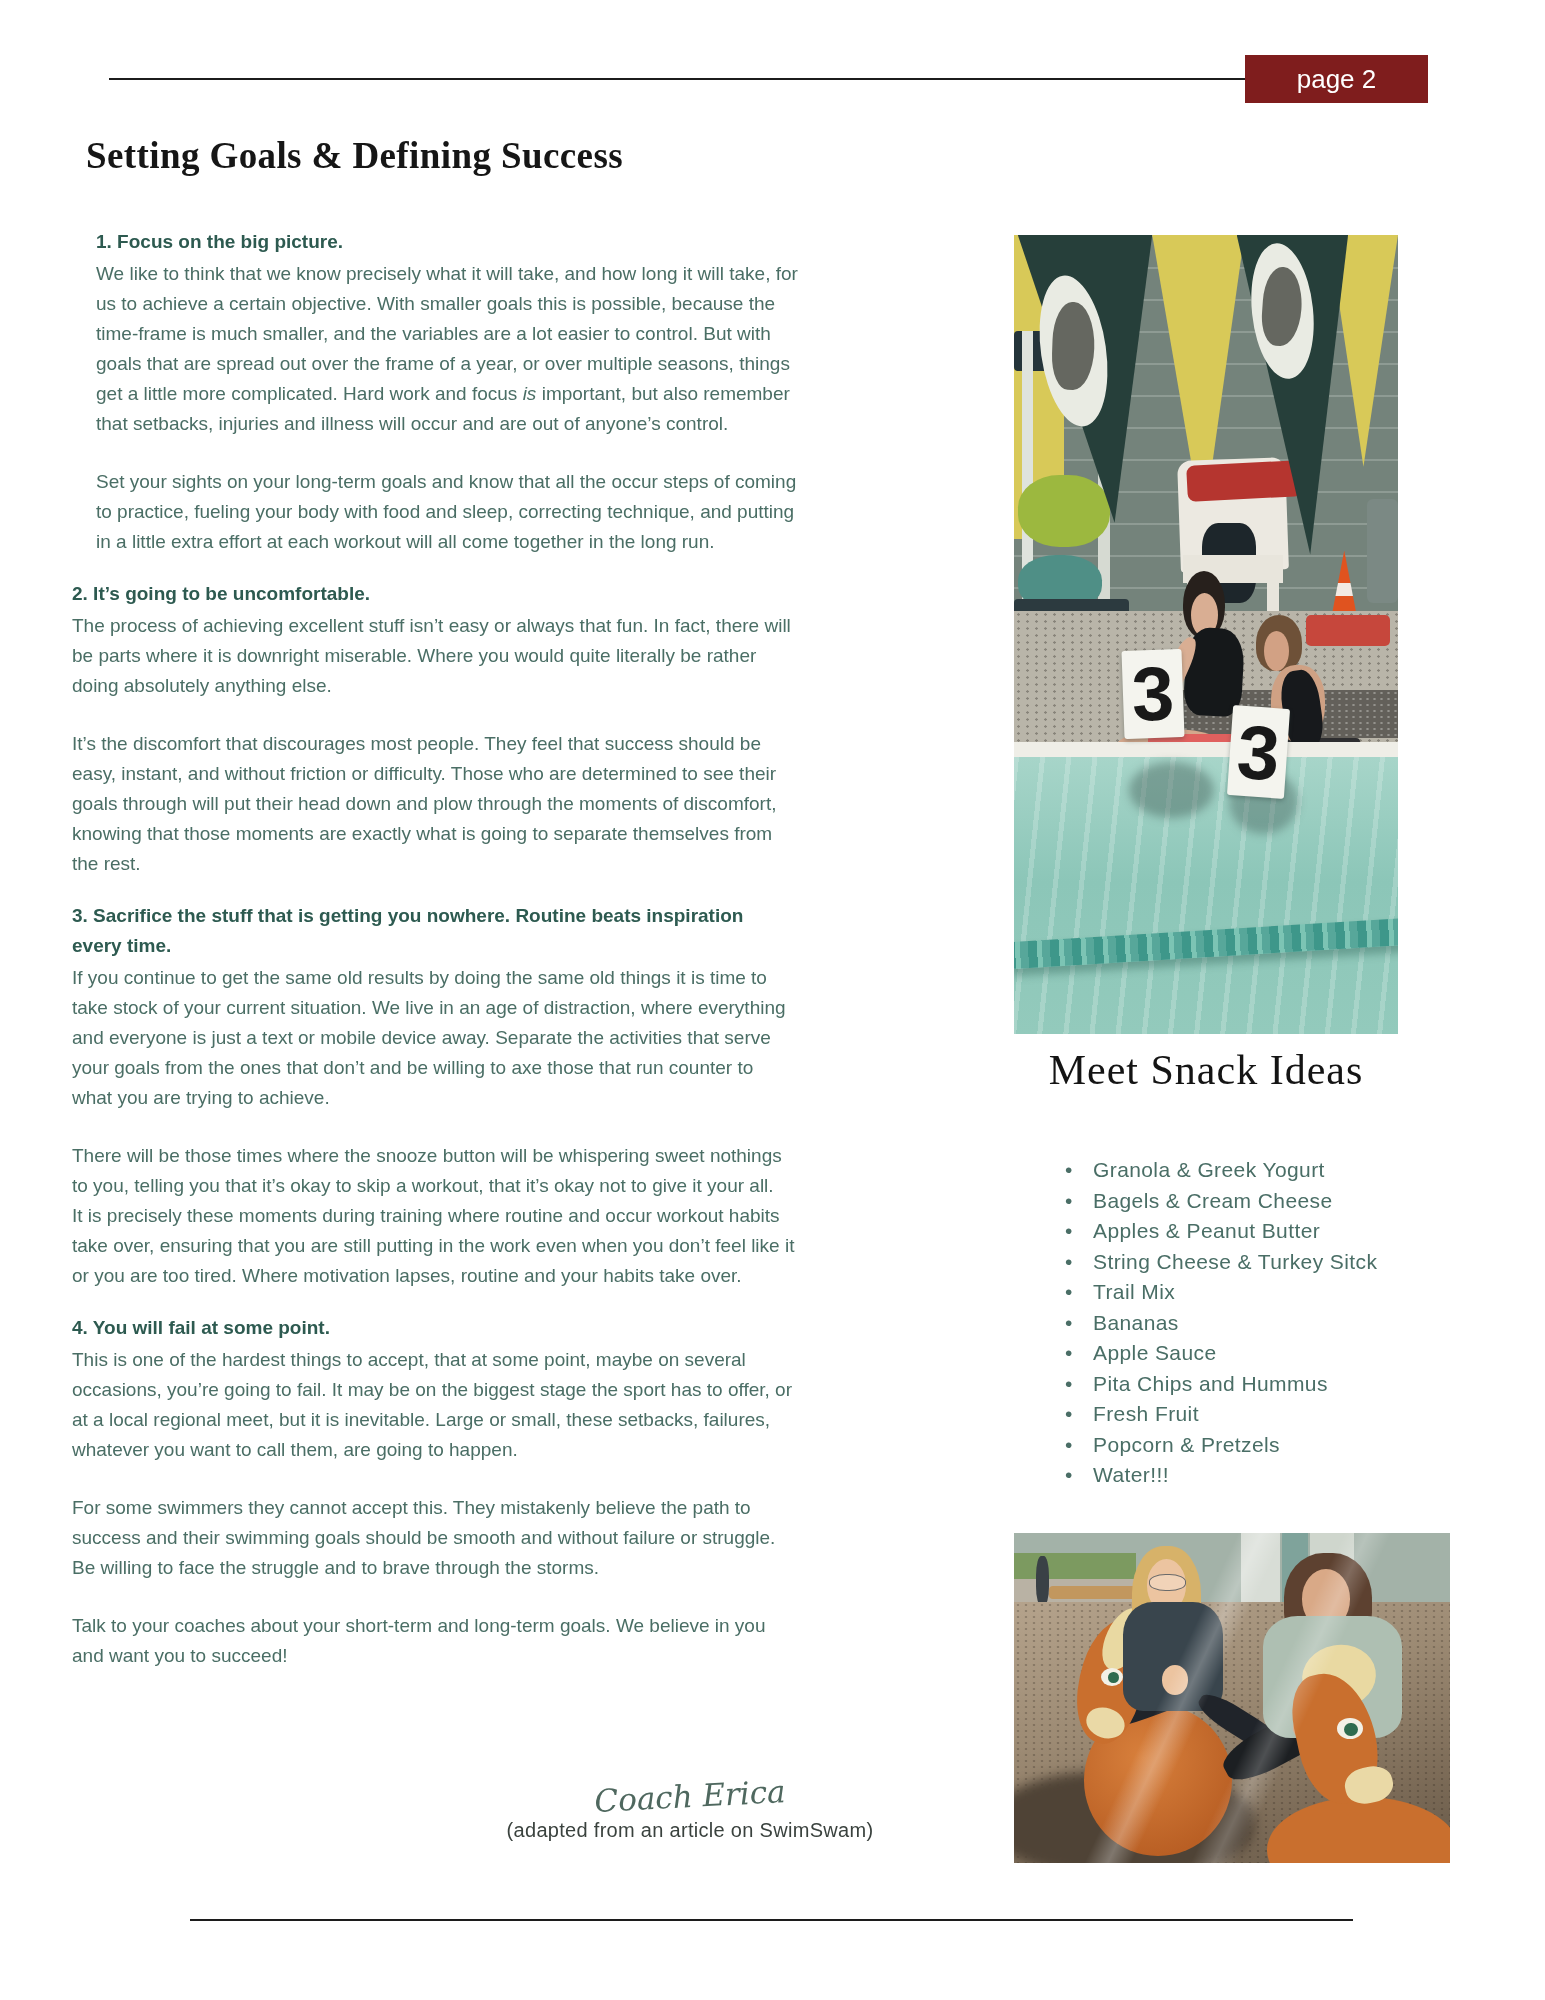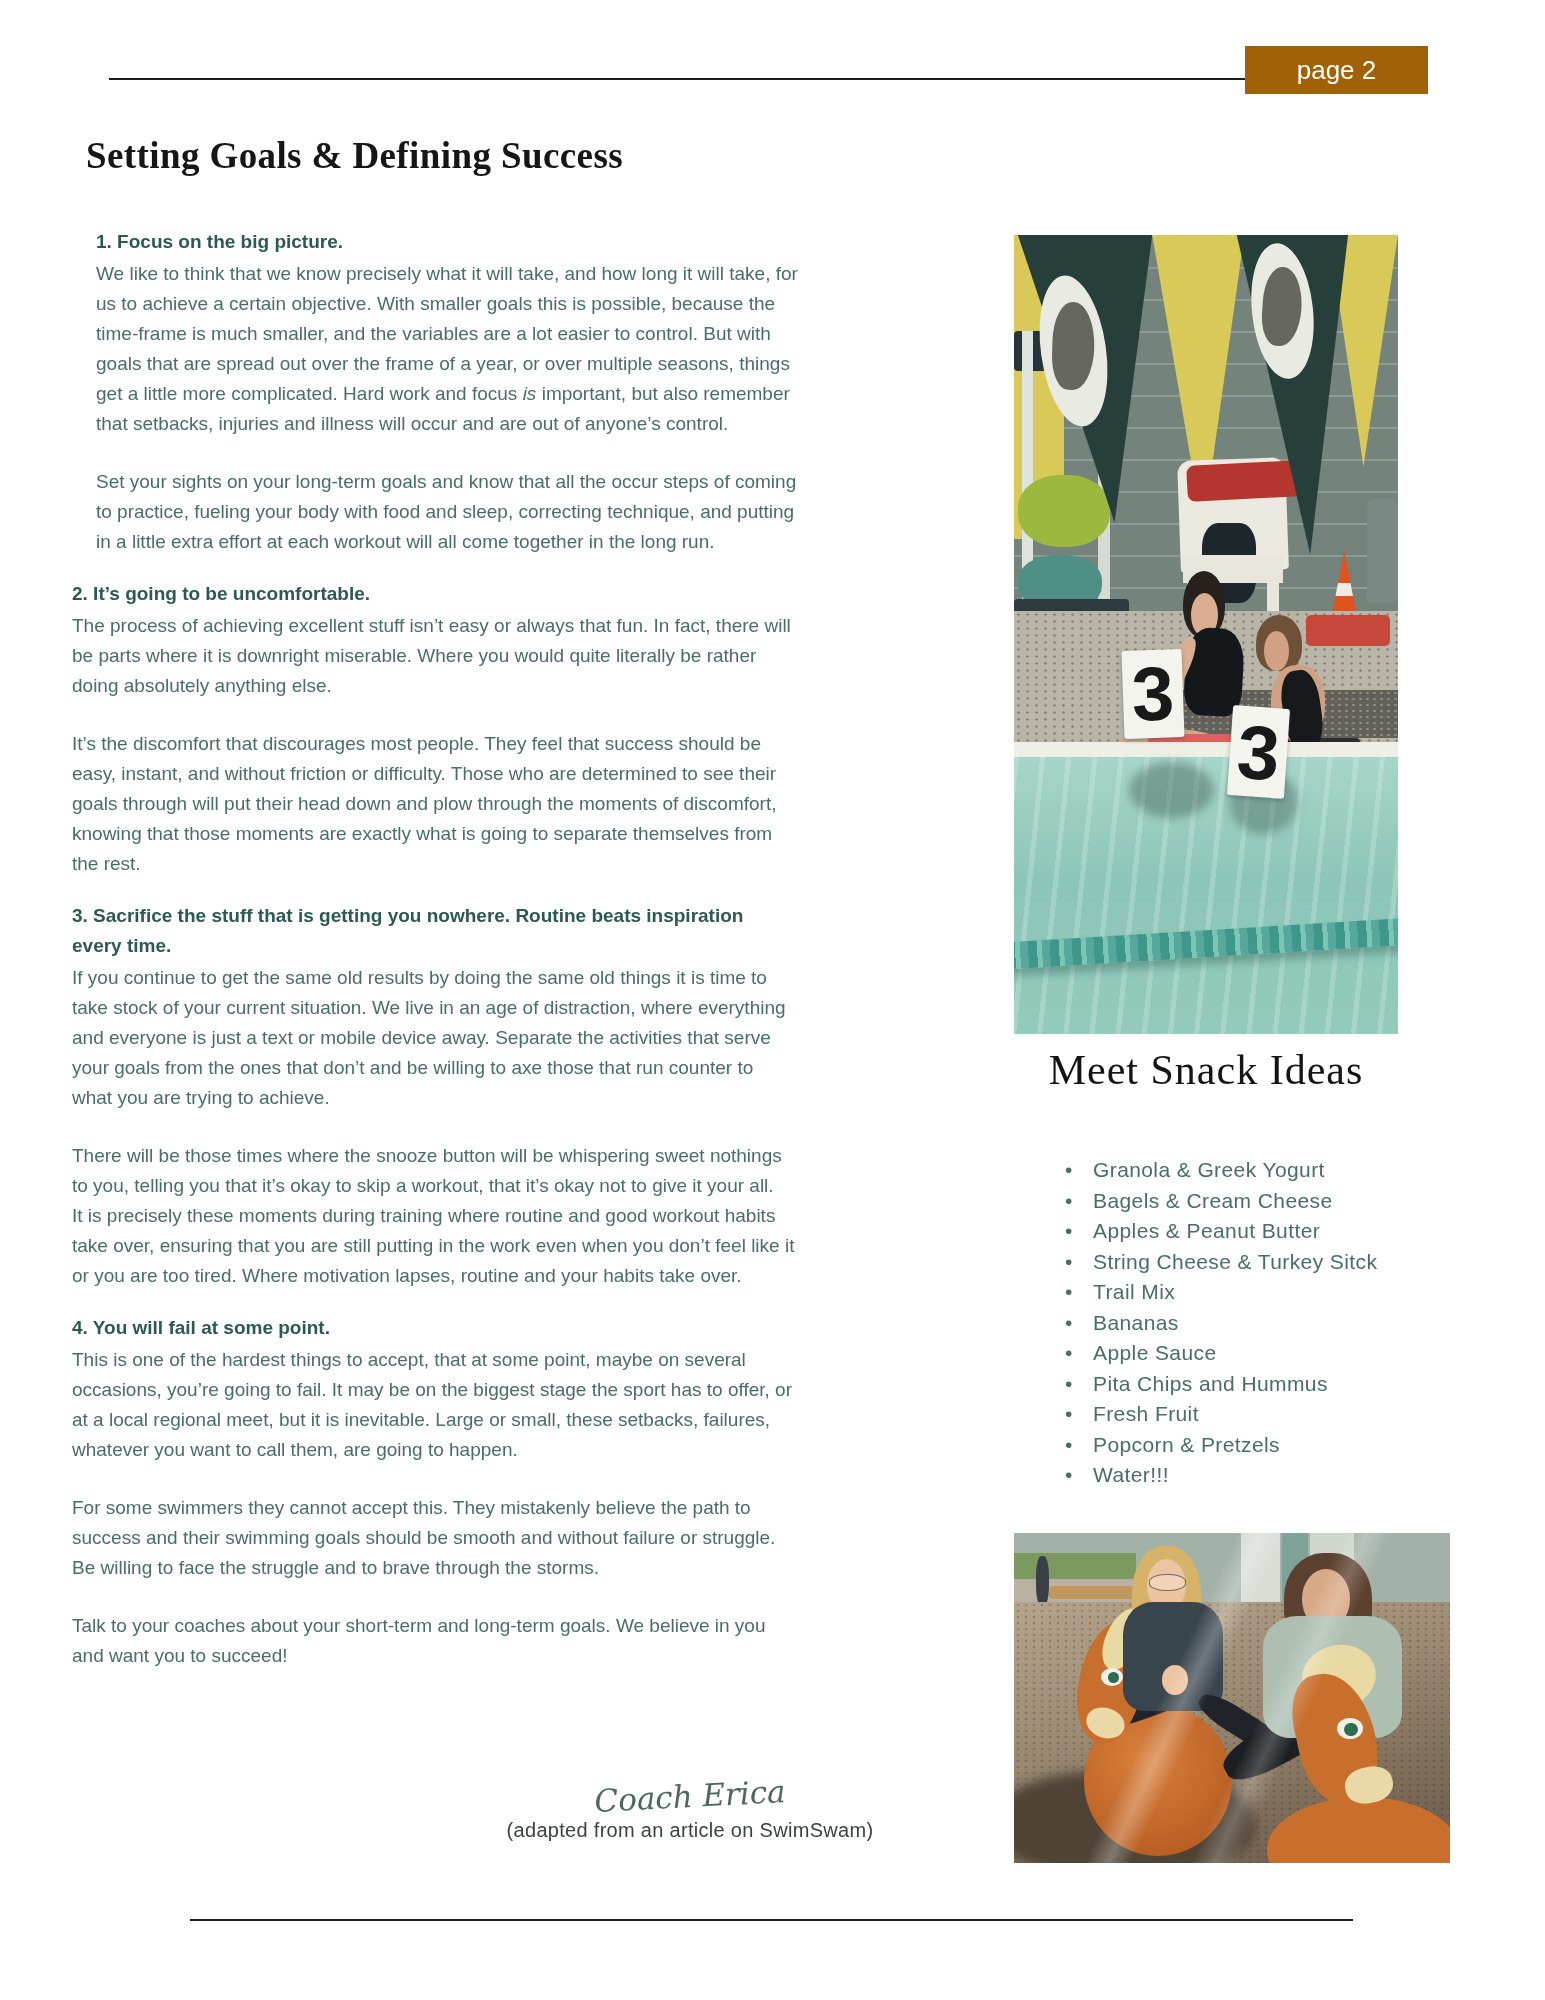--- a/index.html
+++ b/index.html
@@ -3,21 +3,21 @@
 <meta charset="utf-8">
 <style>
   html,body{margin:0;padding:0;background:#ffffff;}
   .page{position:relative;width:1545px;height:2000px;background:#ffffff;overflow:hidden;
         font-family:"Liberation Sans",sans-serif;}
 
   
   .rule{position:absolute;background:#1c1c1c;height:2px;}
   .rule-top{left:109px;top:78px;width:1136px;}
   .rule-bottom{left:190px;top:1919px;width:1163px;}
-  .page-badge{position:absolute;left:1245px;top:46px;width:183px;height:48px;background:#a16207;
+  .page-badge{position:absolute;left:1245px;top:55px;width:183px;height:48px;background:#7f1d1d;
       display:flex;align-items:center;justify-content:center;color:#ffffff;font-size:26px;}
 
   .title{position:absolute;left:86px;top:134px;margin:0;font-family:"Liberation Serif",serif;
       font-weight:600;font-size:37px;letter-spacing:.4px;color:#161616;}
 
   
   .article{position:absolute;left:72px;top:227px;width:726px;color:#4a6e65;
       font-size:19px;line-height:30px;}
   .article h2{margin:0 0 2px 0;font-size:19px;line-height:30px;font-weight:bold;color:#2d5a50;}
   .article p{margin:0;}
@@ -170,21 +170,21 @@
     <section>
       <h2>2. It’s going to be uncomfortable.</h2>
       <p>The process of achieving excellent stuff isn’t easy or always that fun. In fact, there will be parts where it is downright miserable. Where you would quite literally be rather doing absolutely anything else.</p>
       <p class="gap">It’s the discomfort that discourages most people. They feel that success should be easy, instant, and without friction or difficulty. Those who are determined to see their goals through will put their head down and plow through the moments of discomfort, knowing that those moments are exactly what is going to separate themselves from the rest.</p>
     </section>
 
     <section>
       <h2>3. Sacrifice the stuff that is getting you nowhere. Routine beats inspiration every time.</h2>
       <p>If you continue to get the same old results by doing the same old things it is time to take stock of your current situation. We live in an age of distraction, where everything and everyone is just a text or mobile device away. Separate the activities that serve your goals from the ones that don’t and be willing to axe those that run counter to what you are trying to achieve.</p>
       <p class="gap">There will be those times where the snooze button will be whispering sweet nothings to you, telling you that it’s okay to skip a workout, that it’s okay not to give it your all.</p>
-      <p>It is precisely these moments during training where routine and good workout habits take over, ensuring that you are still putting in the work even when you don’t feel like it or you are too tired. Where motivation lapses, routine and your habits take over.</p>
+      <p>It is precisely these moments during training where routine and occur workout habits take over, ensuring that you are still putting in the work even when you don’t feel like it or you are too tired. Where motivation lapses, routine and your habits take over.</p>
     </section>
 
     <section>
       <h2>4. You will fail at some point.</h2>
       <p>This is one of the hardest things to accept, that at some point, maybe on several occasions, you’re going to fail. It may be on the biggest stage the sport has to offer, or at a local regional meet, but it is inevitable. Large or small, these setbacks, failures, whatever you want to call them, are going to happen.</p>
       <p class="gap">For some swimmers they cannot accept this. They mistakenly believe the path to success and their swimming goals should be smooth and without failure or struggle. Be willing to face the struggle and to brave through the storms.</p>
       <p class="gap">Talk to your coaches about your short-term and long-term goals. We believe in you and want you to succeed!</p>
     </section>
   </div>
 

